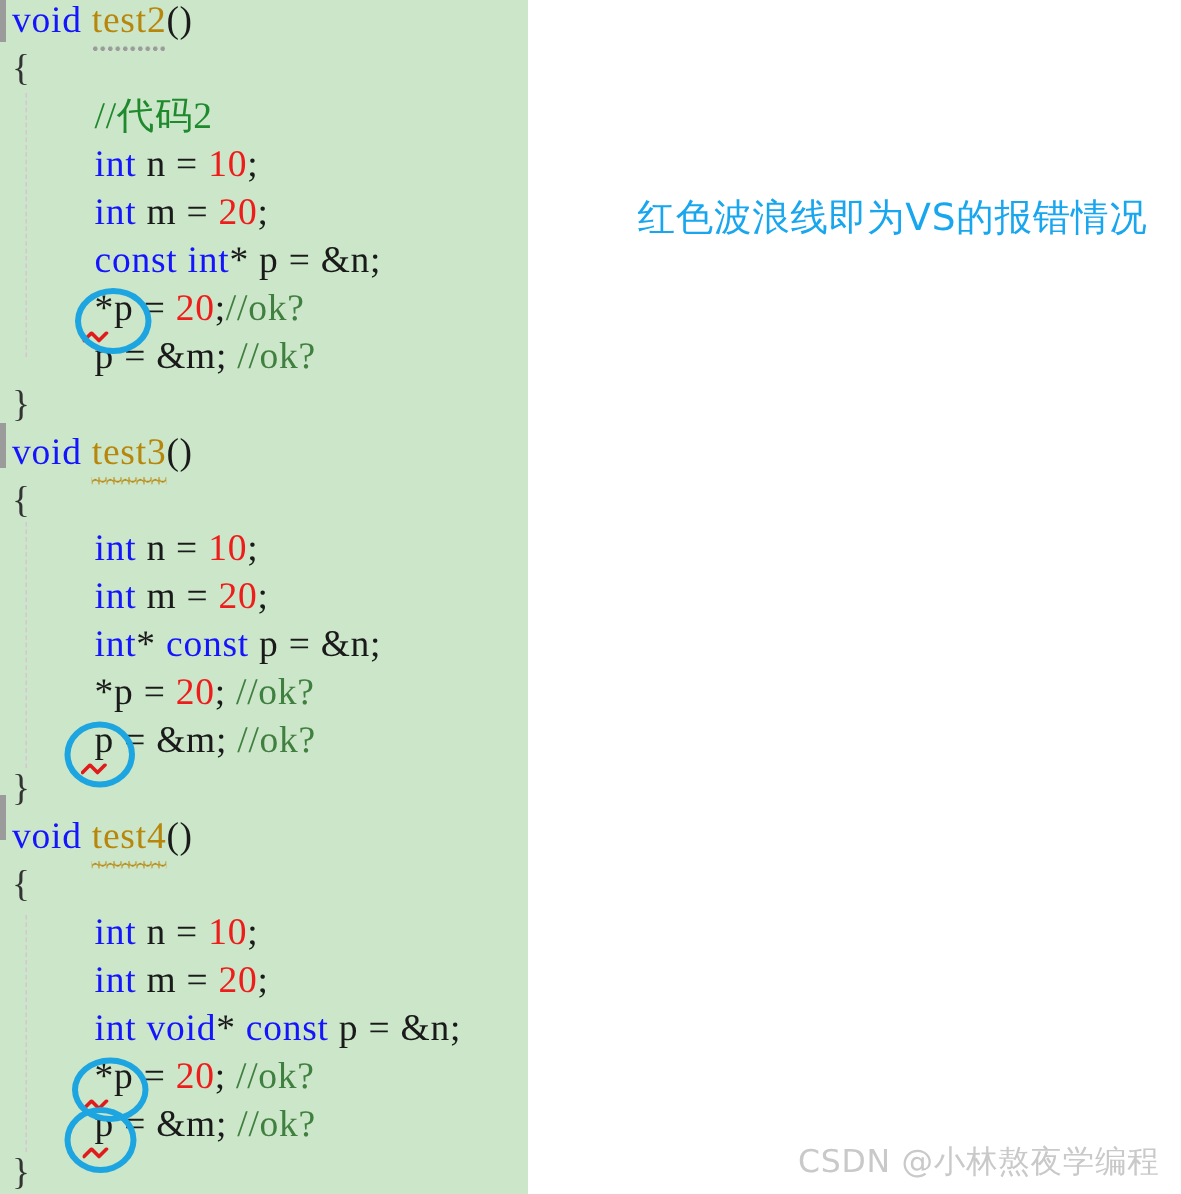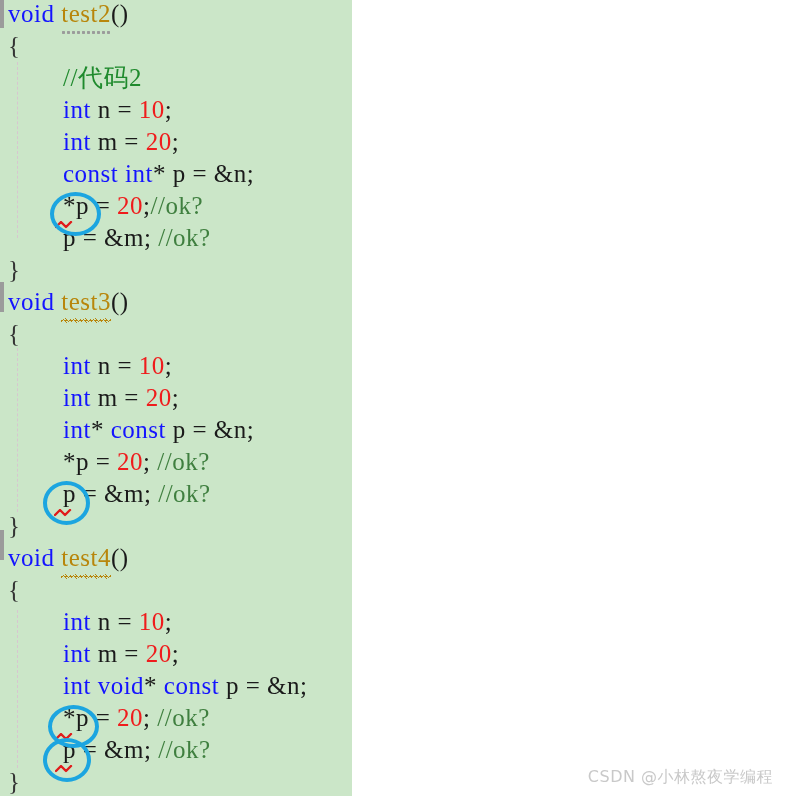--- a/index.html
+++ b/index.html
@@ -121,21 +121,21 @@
   }
   #annotation div { white-space: pre; }
 
   
   #watermark {
     position: absolute;
     right: 14px;
     bottom: 8px;
     color: #c9c9c9;
     font-family: "DejaVu Sans", "Liberation Sans", sans-serif;
-    font-size: 16px;
+    font-size: 21px;
     letter-spacing: 0.5px;
     white-space: pre;
   }
 </style>
 </head>
 <body>
 
 <div id="code-pane">
 
   <div class="change-bar" style="top:0px;   height:28px;"></div>
@@ -195,15 +195,16 @@
       </svg>
   </div>
 
   <div class="circle-mark" style="left:50px; top:192px; width:51px; height:44px;"></div>
   <div class="circle-mark" style="left:43px; top:481px; width:47px; height:44px;"></div>
   <div class="circle-mark" style="left:48px; top:705px; width:51px; height:43px;"></div>
   <div class="circle-mark" style="left:43px; top:738px; width:48px; height:44px;"></div>
 </div>
 
 <div id="annotation">
+  <div>红色波浪线即为VS的报错情况</div>
 </div>
 
 <div id="watermark">CSDN @小林熬夜学编程</div>
 
 </body></html>

